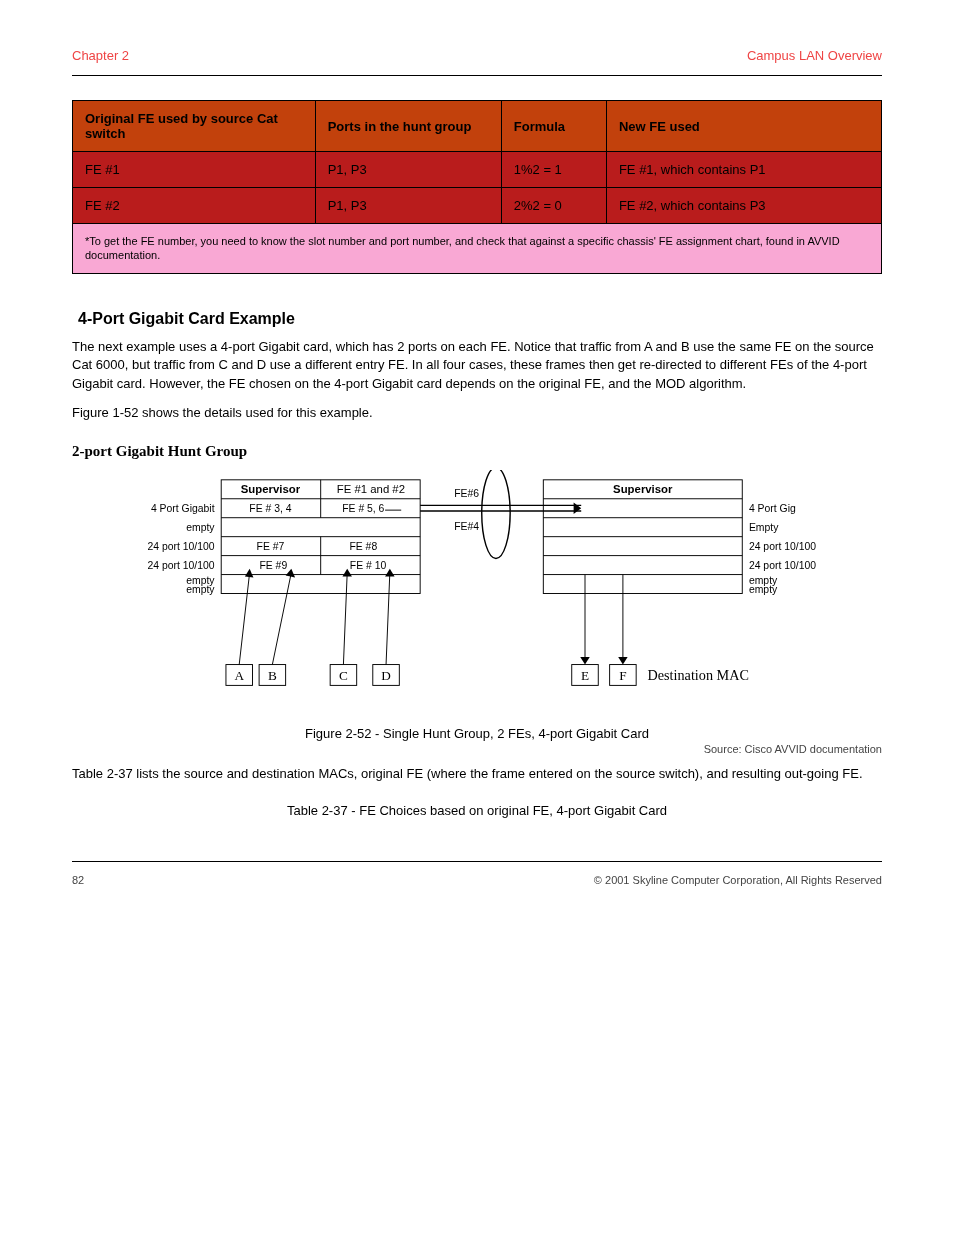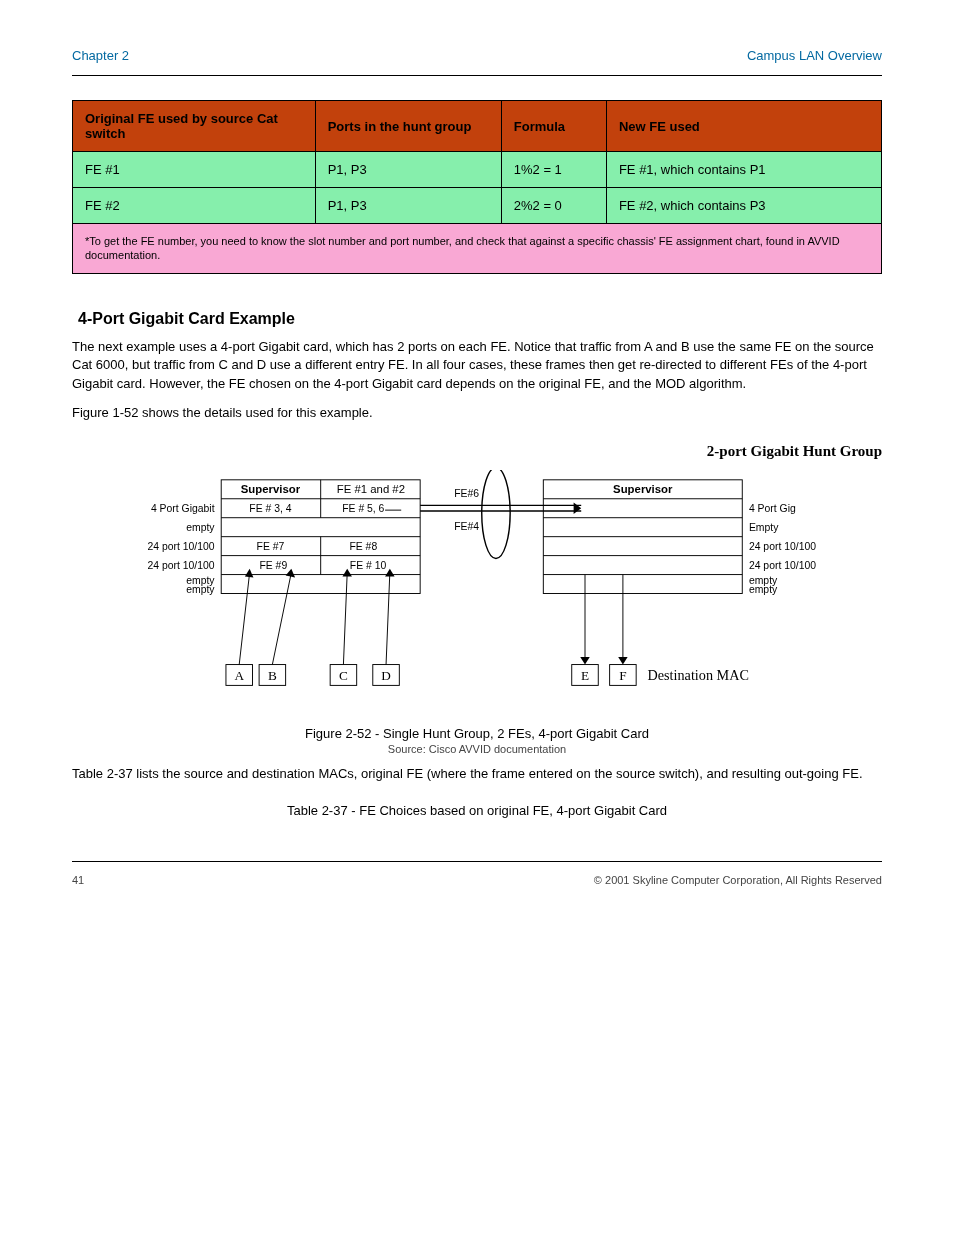--- a/index.html
+++ b/index.html
@@ -7,39 +7,39 @@
     font-family: Arial, Helvetica, sans-serif;
     background: #fff;
     width: 954px;
     margin: 0 auto;
     color: #000;
     font-size: 13px;
   }
   .page { padding: 48px 72px 24px 72px; }
   .hr-top { border-top: 1.5px solid #000; margin: 12px 0 24px 0; }
   .hr-bot { border-top: 1.5px solid #000; margin: 0 0 8px 0; }
-  .hdr-row { display: flex; justify-content: space-between; font-size: 13px; color: #0369a1; margin-bottom: 4px; }
+  .hdr-row { display: flex; justify-content: space-between; font-size: 13px; color: #ef4444; margin-bottom: 4px; }
 
   table.fe { width: 100%; border-collapse: collapse; table-layout: fixed; }
   table.fe th, table.fe td { border: 1px solid #000; padding: 10px 12px; vertical-align: middle; font-size: 13px; }
   table.fe th { background: #c2410c; font-weight: bold; text-align: left; }
-  table.fe td { background: #86efac; }
+  table.fe td { background: #b91c1c; }
   table.fe tr.note td { background: #f9a8d4; font-size: 11px; line-height: 1.3; }
   table.fe col.c1 { width: 30%; }
   table.fe col.c2 { width: 23%; }
   table.fe col.c3 { width: 13%; }
   table.fe col.c4 { width: 34%; }
 
   .sect-title { font-size: 16px; font-weight: bold; margin: 36px 0 8px 6px; }
   .body-p { font-size: 13px; line-height: 1.45; margin: 10px 0; }
 
   .figwrap { margin: 20px 0 6px 0; text-align: center; }
-  .fig-title { font-size: 15px; font-weight: bold; margin: 4px 0 10px 0; text-align:right; font-family: "Times New Roman", serif; }
+  .fig-title { font-size: 15px; font-weight: bold; margin: 4px 0 10px 0; text-align:left; font-family: "Times New Roman", serif; }
   .fig-caption { text-align: center; font-size: 13px; margin: 6px 0 2px 0; }
-  .fig-fn { text-align: center; font-size: 11px; color: #444; margin-bottom: 3px; }
+  .fig-fn { text-align: right; font-size: 11px; color: #444; margin-bottom: 3px; }
 
   svg .lbl { font-family: Arial, Helvetica, sans-serif; }
   svg .serif { font-family: "Times New Roman", serif; }
 
   .footer-row { display: flex; justify-content: space-between; font-size: 11px; color: #444; padding: 4px 0 0 0; }
 </style>
 </head>
 <body>
 
 <div class="page">
@@ -186,17 +186,17 @@
     <div class="fig-caption">Figure 2-52 - Single Hunt Group, 2 FEs, 4-port Gigabit Card</div>
     <div class="fig-fn">Source: Cisco AVVID documentation</div>
   </div>
 
   <p class="body-p">Table 2-37 lists the source and destination MACs, original FE (where the frame entered on the source switch), and resulting out-going FE.</p>
   <p class="body-p" style="text-align:center; margin-top:18px;">Table 2-37 - FE Choices based on original FE, 4-port Gigabit Card</p>
 
   <div style="height:30px"></div>
   <div class="hr-bot"></div>
   <div class="footer-row">
-    <span>41</span>
+    <span>82</span>
     <span>© 2001 Skyline Computer Corporation, All Rights Reserved</span>
   </div>
 
 </div>
 
 </body></html>

